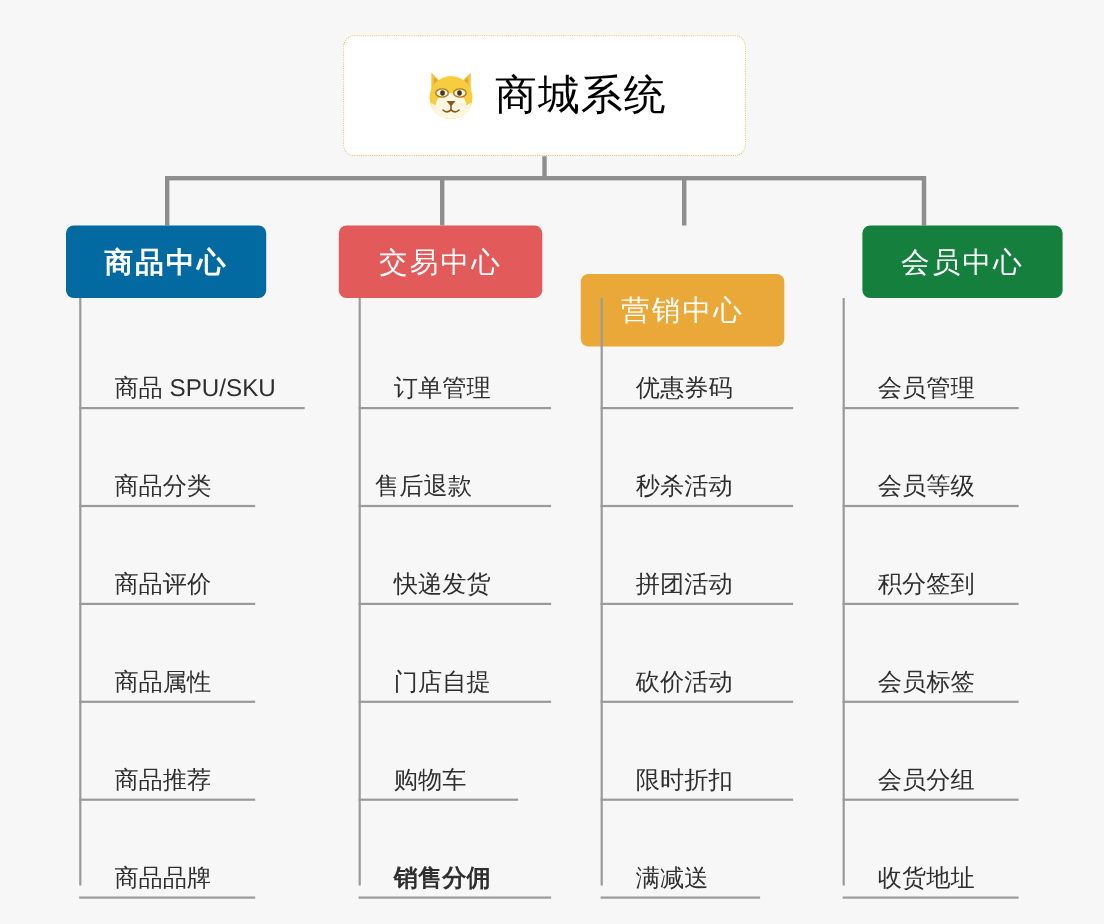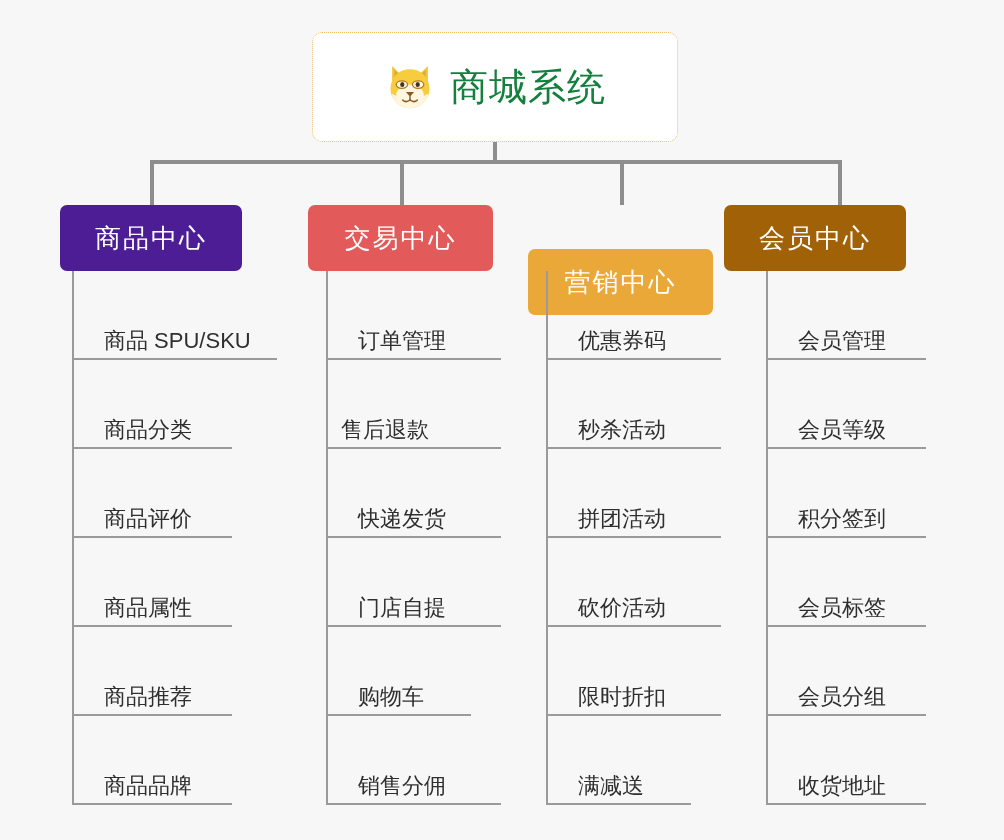--- a/index.html
+++ b/index.html
@@ -32,21 +32,21 @@
     background: #ffffff;
     border: 1.5px dotted #f0c068;
     border-radius: 10px;
     display: flex;
     align-items: center;
     justify-content: center;
     gap: 14px;
   }
   .root-title {
     font-size: 38px;
-    color: #15803d;
+    color: #000000;
     letter-spacing: 1px;
     line-height: 1;
     white-space: nowrap;
   }
   .shiba-icon {
     width: 52px;
     height: 52px;
     flex: 0 0 52px;
     display: block;
   }
@@ -92,20 +92,21 @@
   .leaf {
     position: absolute;
     left: 0;
     height: 89px;
     box-sizing: border-box;
     border-bottom: 2px solid #9a9a9a;
     display: flex;
     align-items: flex-end;
     padding-left: 32px;
     padding-bottom: 2px;
+    margin-top: 12px;
   }
   .leaf-label {
     font-size: 22px;
     color: #2f2f2f;
     line-height: 1.25;
     white-space: nowrap;
     padding-right: 18px;
     padding-bottom: 2px;
   }
 </style>
@@ -140,30 +141,30 @@
 
   <div class="conn conn-v" style="left:493px; top:142px; height:20px;"></div>
 
   <div class="conn conn-h" style="left:152px; top:160px; width:688px;"></div>
 
   <div class="conn conn-v" style="left:150px; top:160px; height:45px;"></div>
   <div class="conn conn-v" style="left:400px; top:160px; height:45px;"></div>
   <div class="conn conn-v" style="left:620px; top:160px; height:45px;"></div>
   <div class="conn conn-v" style="left:838px; top:160px; height:45px;"></div>
 
-  <div class="cat-box" style="left:60px; width:182px; background:#4c1d95;">
+  <div class="cat-box" style="left:60px; width:182px; background:#0369a1;font-weight:bold;">
     <span class="cat-label">商品中心</span>
   </div>
   <div class="cat-box" style="left:308px; width:185px; background:#e25a5a;">
     <span class="cat-label">交易中心</span>
   </div>
   <div class="cat-box" style="left:528px; width:185px; background:#eaa838;margin-top:44px;">
     <span class="cat-label">营销中心</span>
   </div>
-  <div class="cat-box" style="left:724px; width:182px; background:#a16207;">
+  <div class="cat-box" style="left:784px; width:182px; background:#15803d;">
     <span class="cat-label">会员中心</span>
   </div>
 
   <div class="branch" style="left:72px;">
     <div class="spine" style="height:534px;"></div>
     <div class="leaf" style="top:0px;   width:205px;">
         <span class="leaf-label">商品 SPU/SKU</span>
       </div>
     <div class="leaf" style="top:89px;  width:160px;">
         <span class="leaf-label">商品分类</span>
@@ -192,21 +193,21 @@
       </div>
     <div class="leaf" style="top:178px; width:175px;">
         <span class="leaf-label">快递发货</span>
       </div>
     <div class="leaf" style="top:267px; width:175px;">
         <span class="leaf-label">门店自提</span>
       </div>
     <div class="leaf" style="top:356px; width:145px;">
         <span class="leaf-label">购物车</span>
       </div>
-    <div class="leaf" style="top:445px; width:175px;">
+    <div class="leaf" style="top:445px; width:175px;font-weight:bold;">
         <span class="leaf-label">销售分佣</span>
       </div>
   </div>
 
   <div class="branch" style="left:546px;">
     <div class="spine" style="height:534px;"></div>
     <div class="leaf" style="top:0px;   width:175px;">
         <span class="leaf-label">优惠券码</span>
       </div>
     <div class="leaf" style="top:89px;  width:175px;">

